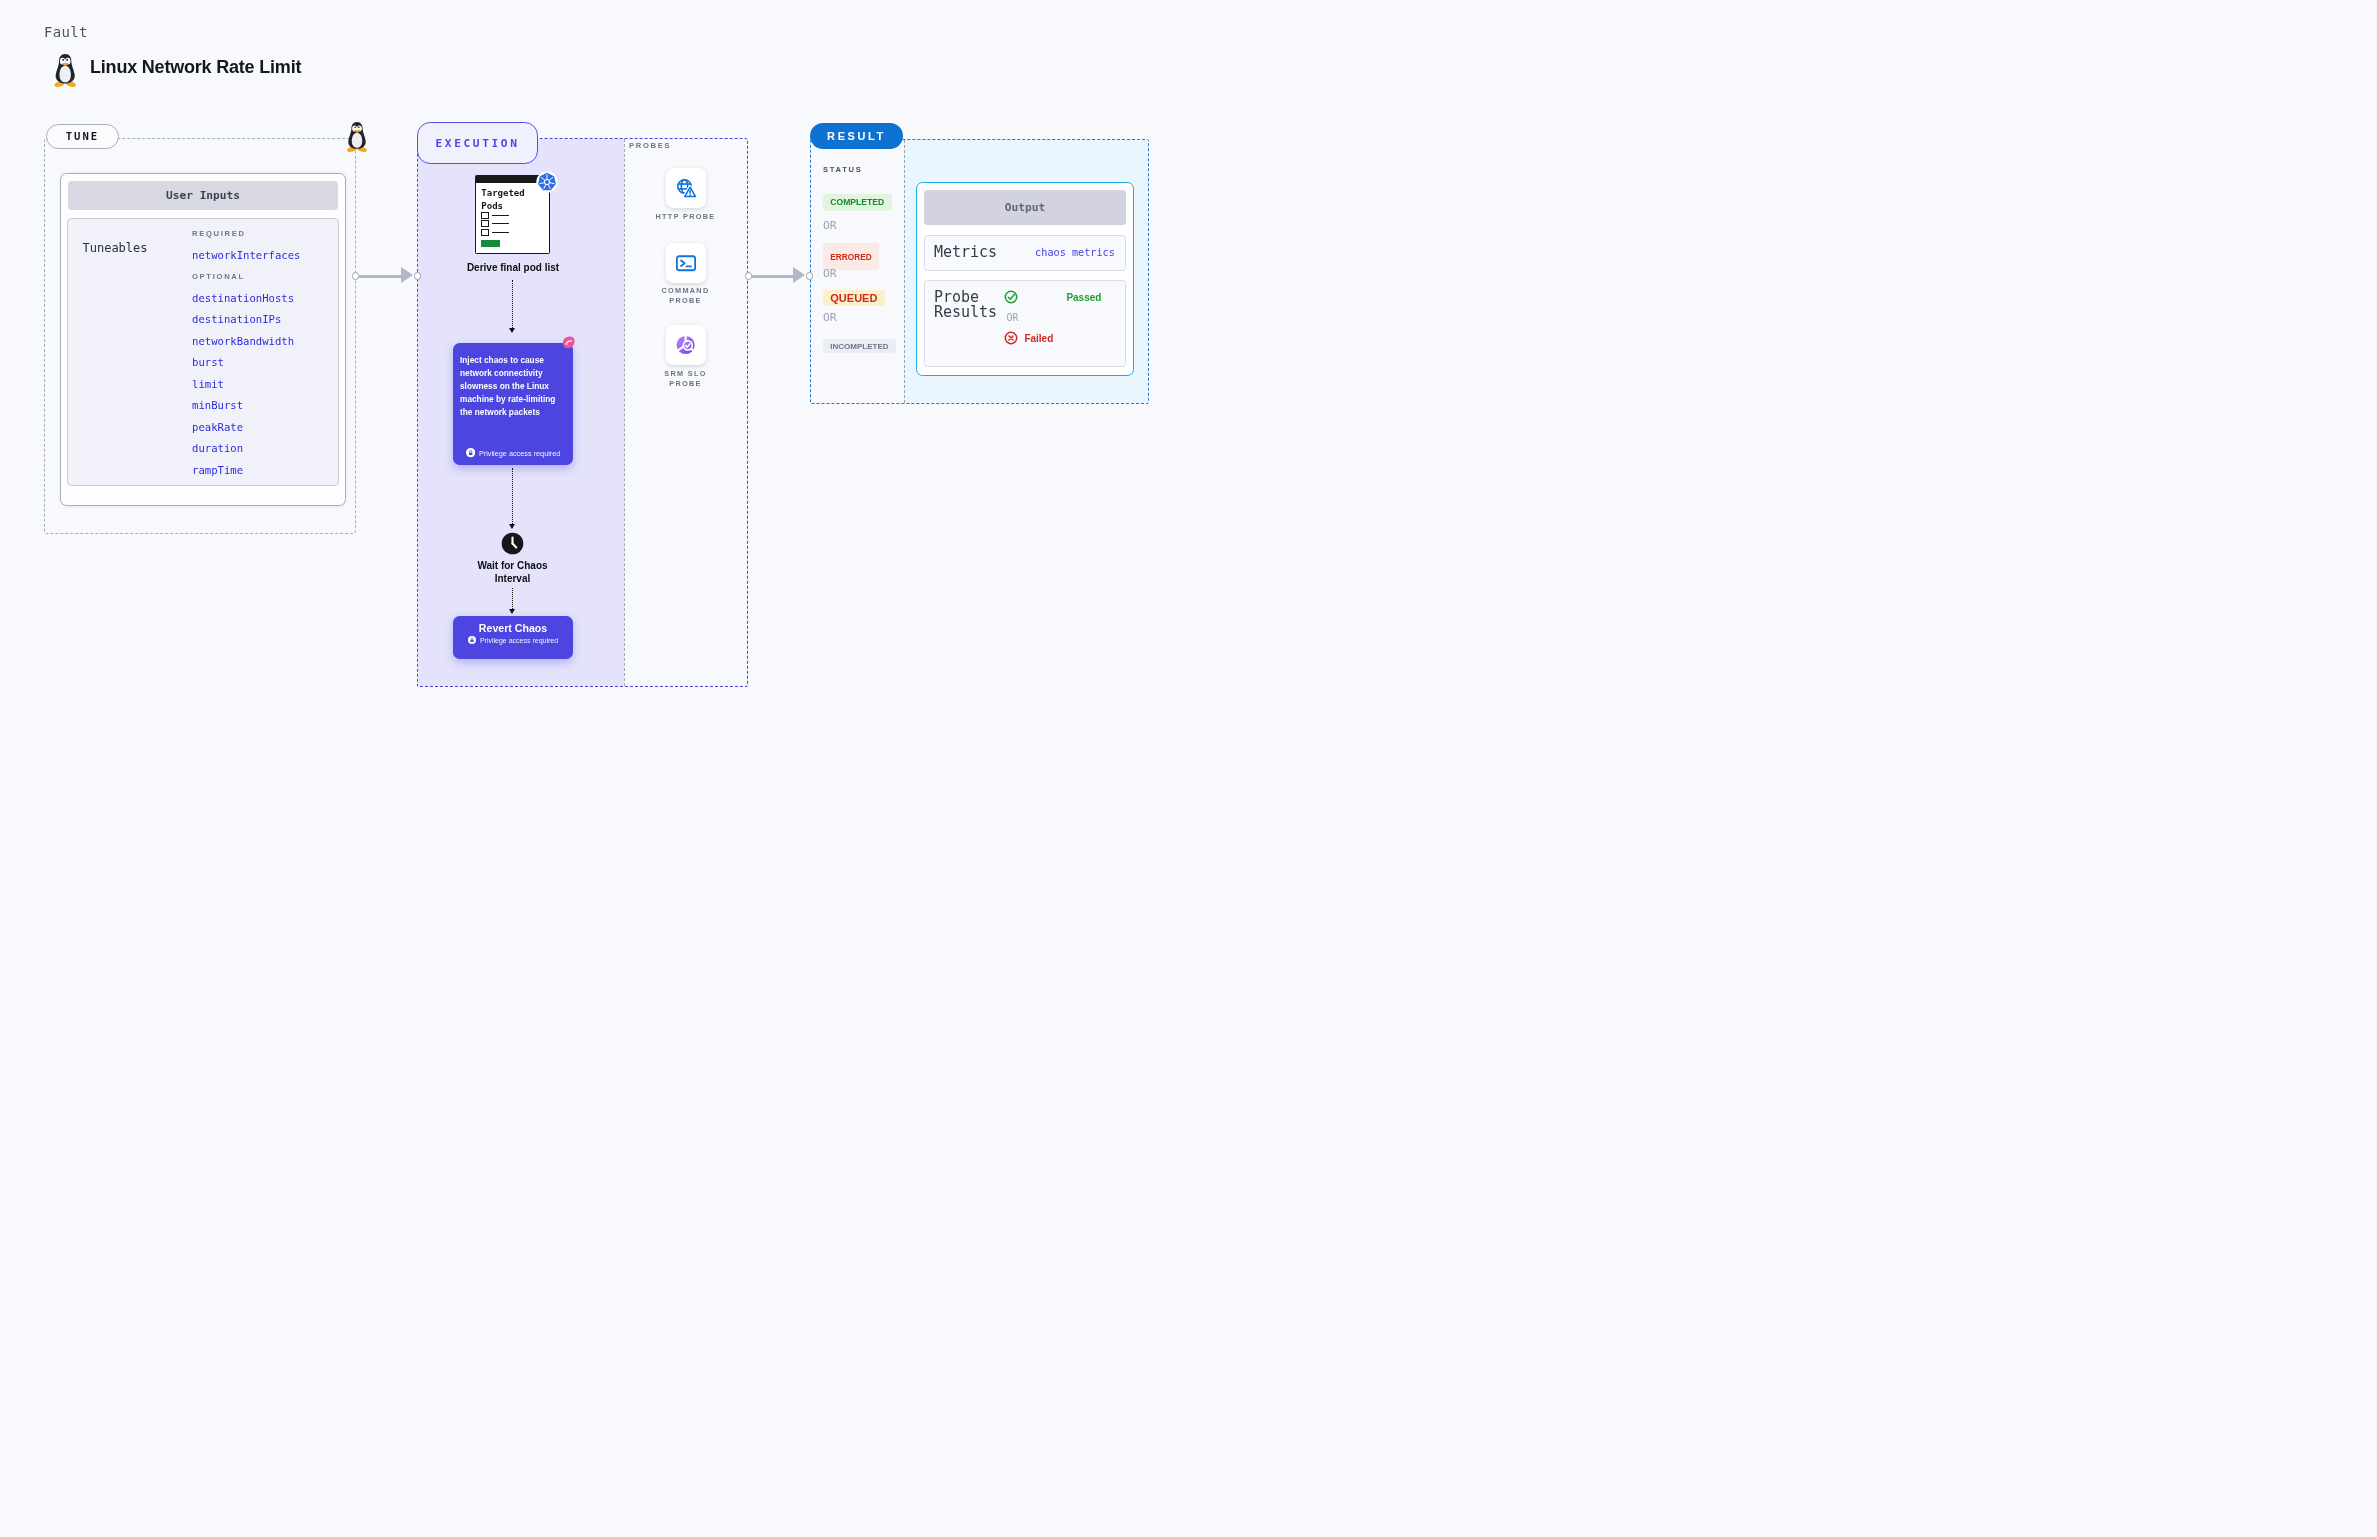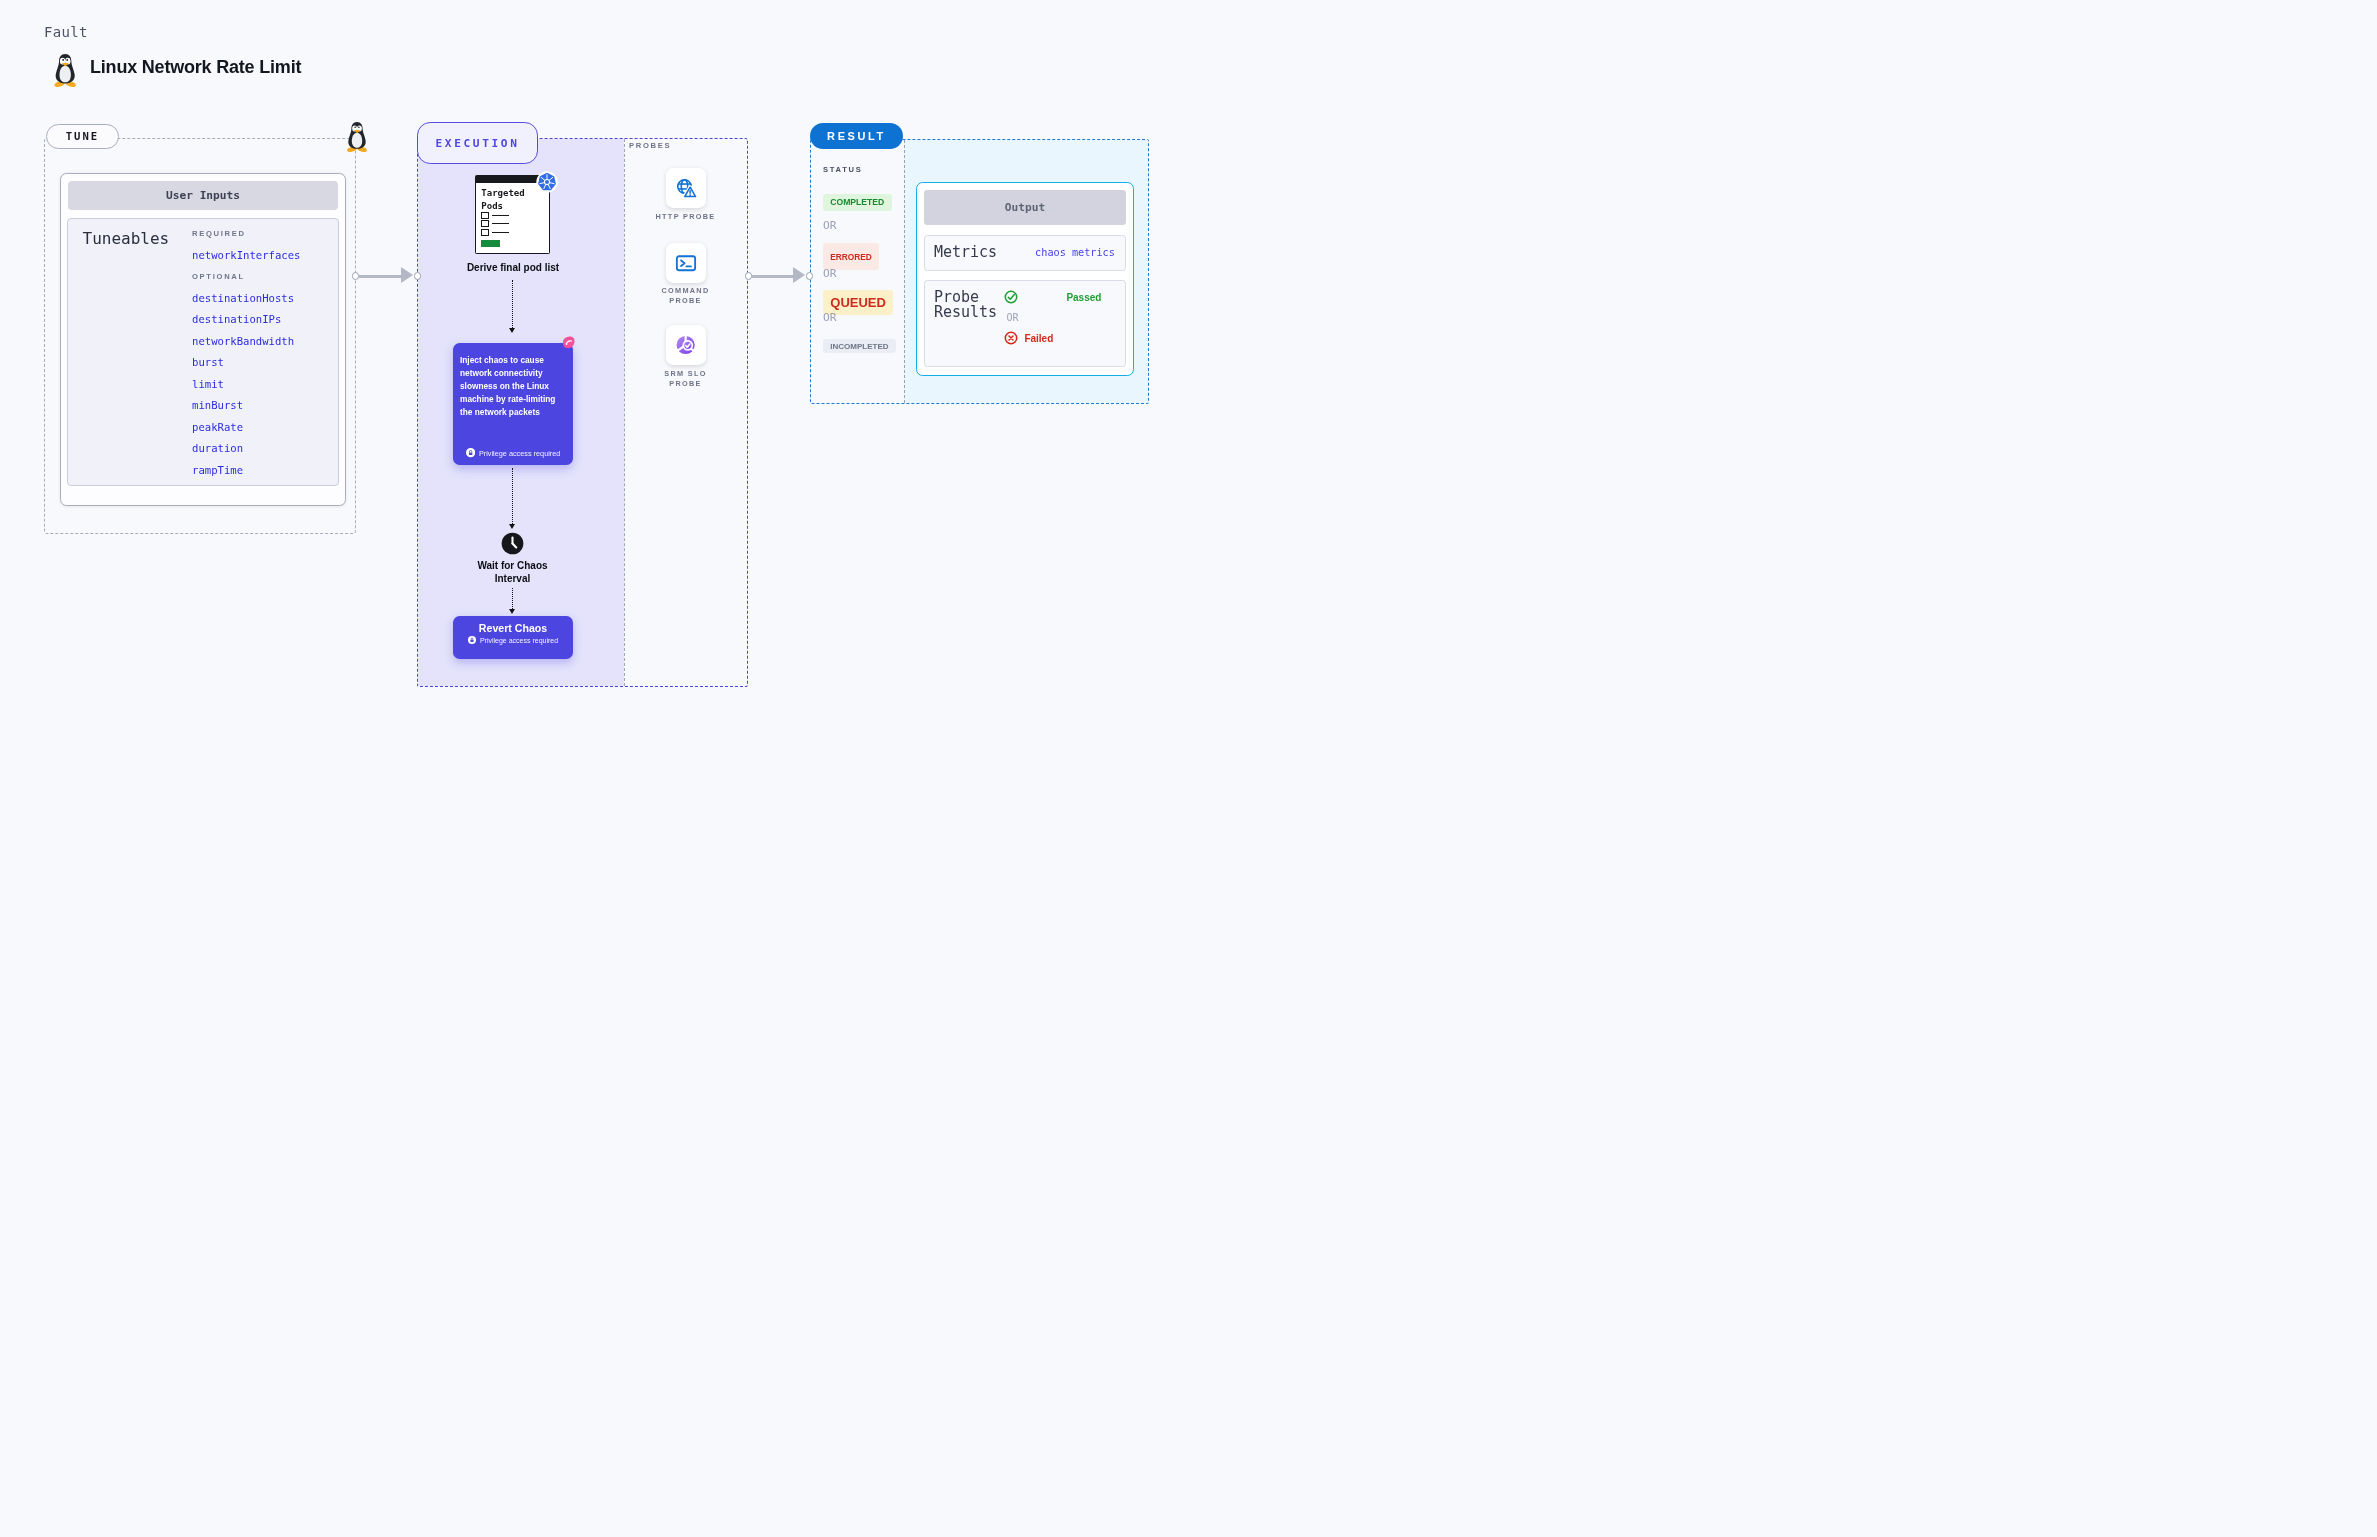--- a/index.html
+++ b/index.html
@@ -19,21 +19,21 @@
   .tune-pill { left:46px; top:124px; width:73px; height:24.5px; border:1.7px solid #A9AFC0; border-radius:12.6px;
                background:#FBFBFE; z-index:3; display:flex; align-items:center; justify-content:center;
                font-size:10.6px; font-weight:700; letter-spacing:2px; color:#17181D; }
   .penguin-sm { left:345px; top:121px; width:24px; height:31px; z-index:3; }
   .ui-card { left:60px; top:173px; width:286px; height:333px; background:#FDFDFF; border:1.3px solid #A7ADBC;
              border-radius:6.6px; box-shadow:0 0.7px 3.3px rgba(25,30,60,.08); z-index:2; }
   .ui-header { position:absolute; left:7.3px; top:7.3px; right:7.3px; height:29px; background:#D8D8E2; border-radius:4px;
                display:flex; align-items:center; justify-content:center; font-size:11.2px; font-weight:700; color:#3C4254; }
   .tun-box { position:absolute; left:6px; top:44px; width:272px; height:268px; background:#F1F2F9;
              border:1px solid #C9CDDB; border-radius:4px; }
-  .tun-label { position:absolute; left:14.5px; top:10px; font-size:16px; color:#2A2F3E; }
+  .tun-label { position:absolute; left:14.5px; top:22px; font-size:12px; color:#2A2F3E; }
   .param-col { position:absolute; left:124px; top:4px; display:flex; flex-direction:column; }
   .param-col > div { line-height:21.5px; }
   .group-label { font-size:7.6px; font-weight:700; letter-spacing:1.7px; color:#6F7689; }
   .param-link  { font-size:10.6px; color:#2B2BE2; cursor:pointer; }
 
   
   .exec-box { left:417px; top:138px; width:331px; height:549px; border:1.3px dashed #4A43D9; border-radius:2.6px; }
   .exec-bg  { position:absolute; left:0; top:0; bottom:0; width:206px; background:#E4E3FB; }
   .exec-sep { position:absolute; left:206px; top:0; bottom:0; width:0; border-left:1.3px dashed #9EA5B4; }
   .exec-pill { left:417px; top:122px; width:121px; height:42px; border:1.7px solid #564CE0; border-radius:13.2px;
@@ -94,21 +94,21 @@
   .result-box { left:810px; top:139px; width:339px; height:265px; border:1.7px dashed #1B79D8; border-radius:2.6px; }
   .result-bg  { position:absolute; left:93px; top:0; bottom:0; right:0; background:#E9F6FD; }
   .result-sep { position:absolute; left:93px; top:0; bottom:0; width:0; border-left:1.3px dashed #9AA1B2; }
   .result-pill { left:810px; top:123px; width:93px; height:26.4px; border-radius:13.2px; background:#0E72D2; z-index:3;
                  display:flex; align-items:center; justify-content:center; color:#fff; font-size:11px;
                  font-weight:700; letter-spacing:2.6px; }
   .status-label { left:823px; top:165px; font-size:7.6px; font-weight:700; letter-spacing:1.7px; color:#474D60; z-index:2; }
   .badge { z-index:2; display:inline-flex; align-items:center; border-radius:3.3px; font-weight:700; padding:0 7.3px; }
   .b-completed   { left:823px; top:194px; height:16.5px; background:#DFF5DD; color:#168A2F; font-size:8.6px; }
   .b-errored     { left:823px; top:243px; height:27px; background:#FBE9E6; color:#CE2A1E; font-size:8.3px; }
-  .b-queued      { left:823px; top:290px; height:25px; background:#FBF0C8; color:#CE2A1E; font-size:13px; }
+  .b-queued      { left:823px; top:290px; height:16px; background:#FBF0C8; color:#CE2A1E; font-size:11px; }
   .b-incompleted { left:823px; top:339px; height:14px; background:#EBEDF4; color:#6F7689; font-size:8px; }
   .or-status { left:823px; font-size:11.2px; color:#9BA0B8; z-index:2; }
   .or1 { top:219px; } .or2 { top:267px; } .or3 { top:311px; }
 
   .output-panel { left:916px; top:182px; width:218px; height:194px; background:#fff; border:1.3px solid #12AEE5;
                   border-radius:6.6px; padding:6.6px; z-index:2; }
   .out-header { height:35px; background:#D3D3DF; border-radius:3.3px; display:flex; align-items:center;
                 justify-content:center; font-size:11.2px; font-weight:700; color:#5E6574; }
   .out-row { border:1px solid #D9DCE7; background:#F8F9FC; border-radius:3.3px; display:flex; }
   .metrics-row { margin-top:10px; height:36px; align-items:center; padding-left:9.3px; }

